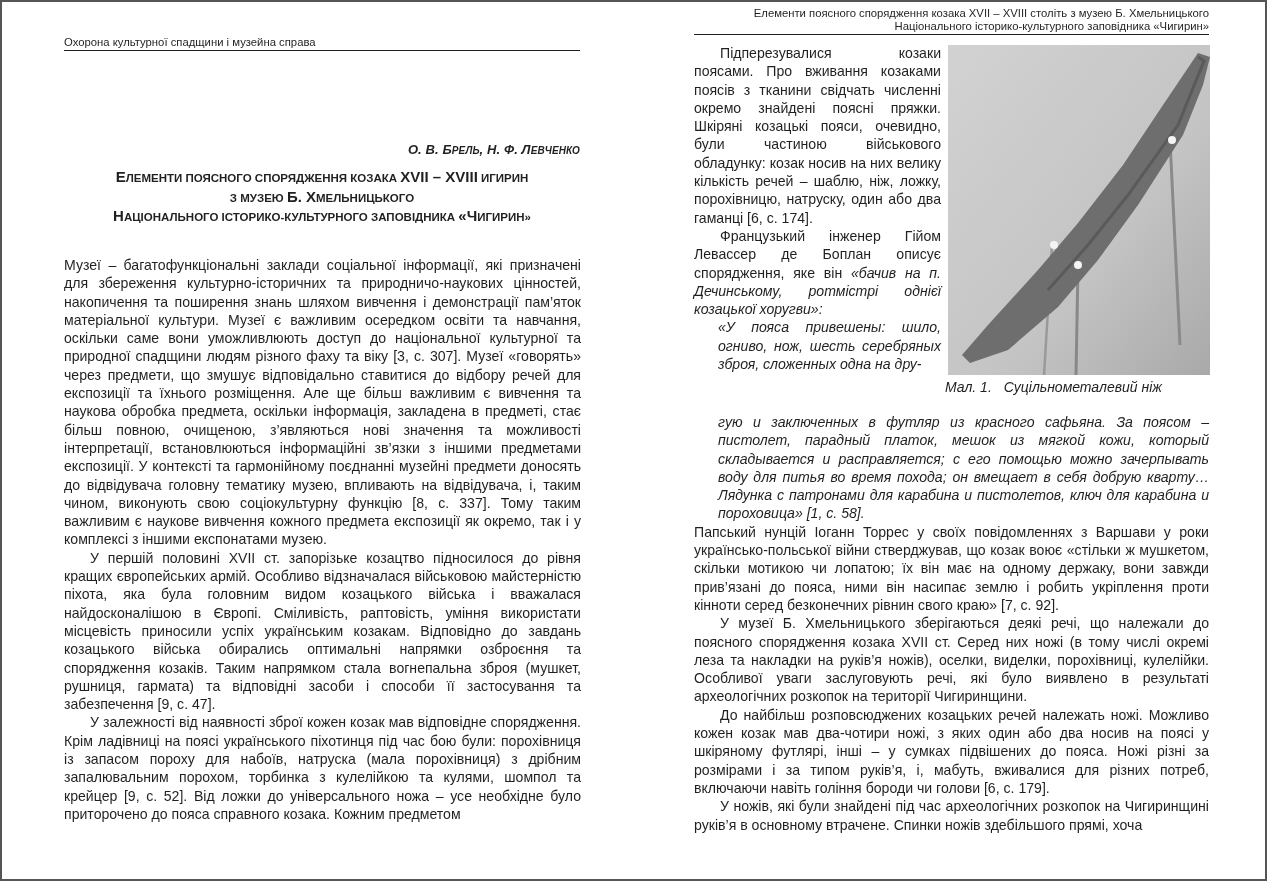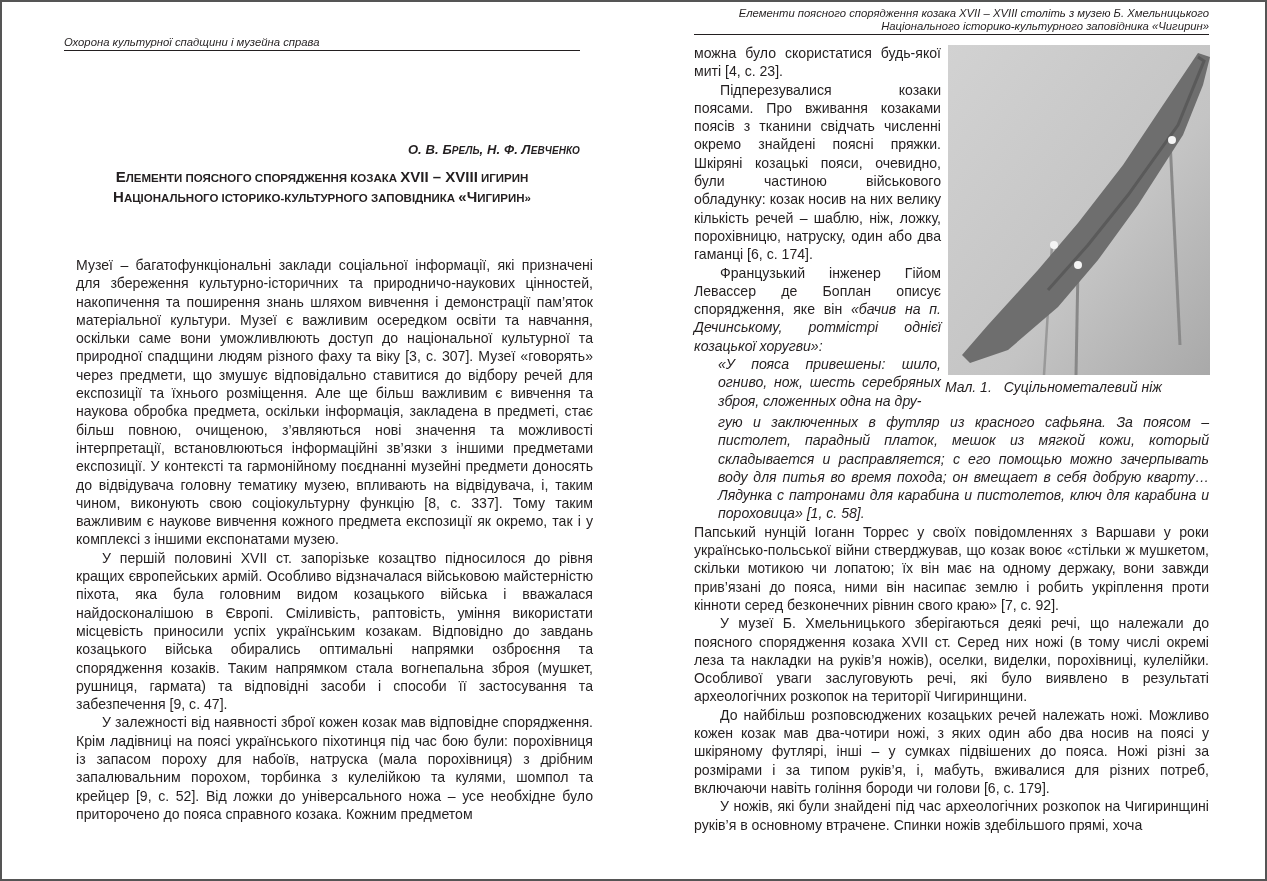--- a/index.html
+++ b/index.html
@@ -3,42 +3,42 @@
 <meta charset="utf-8">
 <style>
   * { box-sizing: border-box; margin: 0; padding: 0; }
   html, body { width: 1267px; height: 881px; overflow: hidden; background: #ffffff; }
   body { font-family: "Liberation Sans", sans-serif; color: #231f20; }
   .spread {
     position: relative; width: 1267px; height: 881px;
     border: 2px solid #555; border-bottom: 2px solid #555; background: #fff;
   }
   .running-head {
-    position: absolute; font-style: italic; font-size: 11.3px; color: #231f20;
+    position: absolute; font-size: 11.3px; color: #231f20;
     border-bottom: 1.5px solid #231f20; padding-bottom: 1px; line-height: 13px;
   }
   .rh-left { left: 62px; top: 34px; width: 516px; }
   .rh-right { left: 692px; top: 5px; width: 515px; text-align: right; }
   .authors {
     position: absolute; left: 62px; top: 108px; width: 516px; text-align: right;
     font-weight: bold; font-style: italic; font-size: 13px; letter-spacing: 0.1px; margin-top: 32px;
   }
   .authors .sc { font-size: 10px; }
   .title {
     position: absolute; left: 62px; top: 166px; width: 516px; text-align: center;
     font-weight: bold; font-size: 11.5px; line-height: 17.5px; color: #231f20;
   }
   .title .big { font-size: 15px; }
   .body-text {
     position: absolute; font-size: 14.1px; line-height: 18.3px; text-align: justify;
     hyphens: manual;
   }
   .body-text p { text-indent: 0; }
   .body-text p.ind { text-indent: 26px; }
-  .left-col { left: 74px; top: 254px; width: 517px; }
+  .left-col { left: 62px; top: 254px; width: 517px; }
   .right-top { left: 692px; top: 42px; width: 247px; }
   .quote { font-style: italic; }
   .quote-indent { padding-left: 24px; }
   .right-wide { left: 692px; top: 411px; width: 515px; }
   .figure {
     position: absolute; left: 946px; top: 43px; width: 262px; height: 330px;
     background: #c9c9c9;
   }
   .figure svg { display: block; width: 100%; height: 100%; }
   .caption {
@@ -55,38 +55,38 @@
 <div class="spread">
 
   <div class="running-head rh-left">Охорона культурної спадщини і музейна справа</div>
 
   <div class="authors">
     <span>О. В. </span><span>Б</span><span class="sc">РЕЛЬ</span><span>, </span><span>Н. Ф. </span><span>Л</span><span class="sc">ЕВЧЕНКО</span>
   </div>
 
   <div class="title">
     <div><span class="big">Е</span><span>ЛЕМЕНТИ ПОЯСНОГО СПОРЯДЖЕННЯ КОЗАКА </span><span class="big">XVII – XVIII</span><span> ИГИРИН</span></div>
+    <div><span>З МУЗЕЮ </span><span class="big">Б. Х</span><span>МЕЛЬНИЦЬКОГО</span></div>
     <div><span class="big">Н</span><span>АЦІОНАЛЬНОГО ІСТОРИКО-КУЛЬТУРНОГО ЗАПОВІДНИКА </span><span class="big">«Ч</span><span>ИГИРИН»</span></div>
   </div>
 
   <div class="body-text left-col">
     <p>Музеї – багатофункціональні заклади соціальної інформації, які призначені для збереження культурно-історичних та природничо-наукових цінностей, накопичення та поширення знань шляхом вивчення і демонстрації пам’яток матеріальної культури. Музеї є важливим осередком освіти та навчання, оскільки саме вони уможливлюють доступ до національної культурної та природної спадщини людям різного фаху та віку [3, с. 307]. Музеї «говорять» через предмети, що змушує відповідально ставитися до відбору речей для експозиції та їхнього розміщення. Але ще більш важливим є вивчення та наукова обробка предмета, оскільки інформація, закладена в предметі, стає більш повною, очищеною, з’являються нові значення та можливості інтерпретації, встановлюються інформаційні зв’язки з іншими предметами експозиції. У контексті та гармонійному поєднанні музейні предмети доносять до відвідувача головну тематику музею, впливають на відвідувача, і, таким чином, виконують свою соціокультурну функцію [8, с. 337]. Тому таким важливим є наукове вивчення кожного предмета експозиції як окремо, так і у комплексі з іншими експонатами музею.</p>
     <p class="ind">У першій половині XVII ст. запорізьке козацтво підносилося до рівня кращих європейських армій. Особливо відзначалася військовою майстерністю піхота, яка була головним видом козацького війська і вважалася найдосконалішою в Європі. Сміливість, раптовість, уміння використати місцевість приносили успіх українським козакам. Відповідно до завдань козацького війська обирались оптимальні напрямки озброєння та спорядження козаків. Таким напрямком стала вогнепальна зброя (мушкет, рушниця, гармата) та відповідні засоби і способи її застосування та забезпечення [9, с. 47].</p>
     <p class="ind">У залежності від наявності зброї кожен козак мав відповідне спорядження. Крім ладівниці на поясі українського піхотинця під час бою були: порохівниця із запасом пороху для набоїв, натруска (мала порохівниця) з дрібним запалювальним порохом, торбинка з кулелійкою та кулями, шомпол та крейцер [9, с. 52]. Від ложки до універсального ножа – усе необхідне було приторочено до пояса справного козака. Кожним предметом</p>
   </div>
 
   <div class="pagenum pn-left">58</div>
 
   <div class="running-head rh-right">
     <div>Елементи поясного спорядження козака XVII – XVIII століть з музею Б. Хмельницького</div>
     <div>Національного історико-культурного заповідника «Чигирин»</div>
   </div>
 
   <div class="body-text right-top">
-    <p>можна було скористатися будь-якої миті [4, с. 23].</p>
     <p class="ind">Підперезувалися козаки поясами. Про вживання козаками поясів з тканини свідчать численні окремо знайдені поясні пряжки. Шкіряні козацькі пояси, очевидно, були частиною військового обладунку: козак носив на них велику кількість речей – шаблю, ніж, ложку, порохівницю, натруску, один або два гаманці [6, с. 174].</p>
     <p class="ind"><span>Французький інженер Гійом Левассер де Боплан описує спорядження, яке він </span><span class="quote">«бачив на п. Дечинському, ротмістрі однієї козацької хоругви»:</span></p>
     <p class="quote quote-indent">«У пояса привешены: шило, огниво, нож, шесть серебряных зброя, сложенных одна на дру-</p>
   </div>
 
   <div class="figure">
     <svg viewBox="0 0 262 330" preserveAspectRatio="none">
       <defs>
         <linearGradient id="bg" x1="0" y1="0" x2="1" y2="1">
           <stop offset="0" stop-color="#d2d2d2"></stop>

